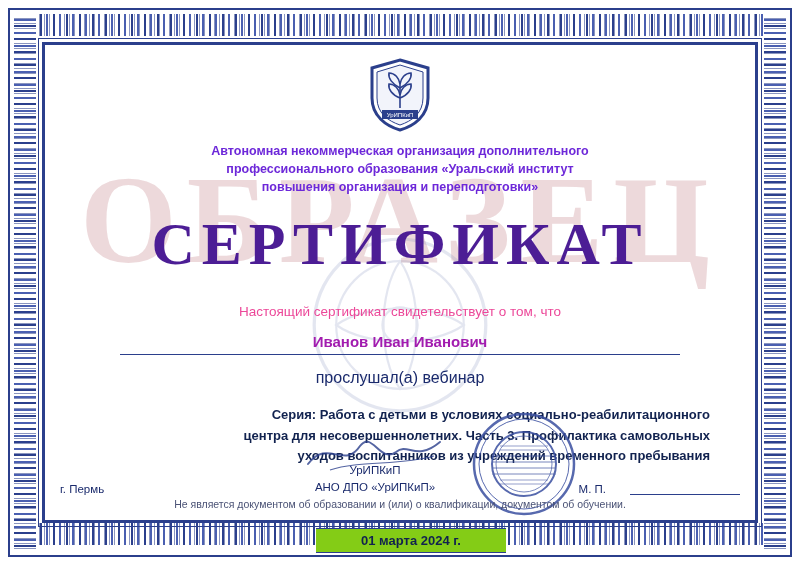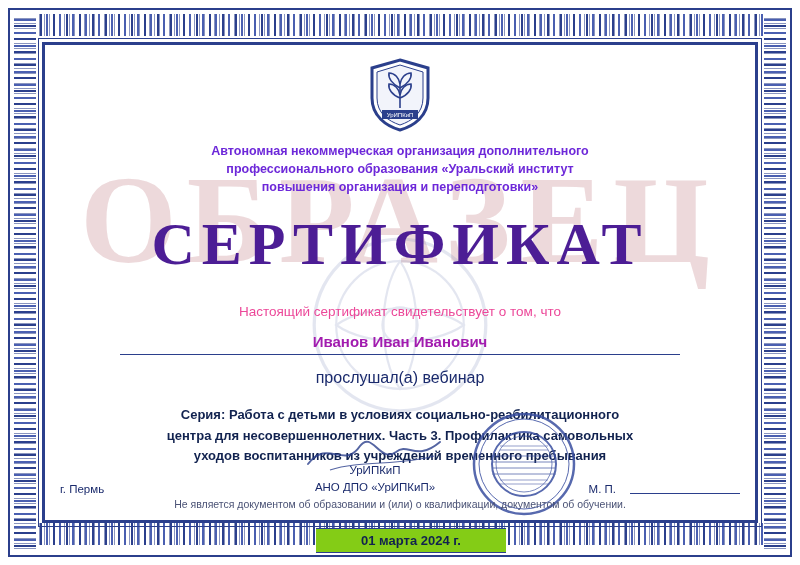--- a/index.html
+++ b/index.html
@@ -163,39 +163,40 @@
     font-size: 16px;
     color: #1a2a6c;
   }
   .course {
     margin: 18px auto 0 auto;
     width: 620px;
     font-size: 13px;
     font-weight: bold;
     color: #11224f;
     line-height: 1.55;
+    text-align: right;
   }
 
   
   .footer {
     position: absolute;
     left: 60px;
     top: 462px;
     width: 680px;
     font-size: 11.5px;
     color: #1a2a6c;
   }
   .foot-row {
     display: flex;
     align-items: flex-end;
     justify-content: space-between;
   }
   .city { width: 120px; text-align: left; padding-bottom: 2px; }
   .director { text-align: center; line-height: 1.5; }
-  .mp { width: 170px; text-align: right; padding-bottom: 2px; display: flex; justify-content: flex-end; gap: 14px;}
+  .mp { width: 170px; text-align: right; padding-bottom: 2px; display: flex; align-items: flex-end; justify-content: flex-end; gap: 24px;}
   .mp-line { display:inline-block; width: 110px; border-bottom: 1px solid #2b3f8c; height: 10px; }
   .disclaimer {
     position: absolute;
     left: 60px;
     top: 498px;
     width: 680px;
     text-align: center;
     font-size: 10.5px;
     color: #4a5275;
   }

